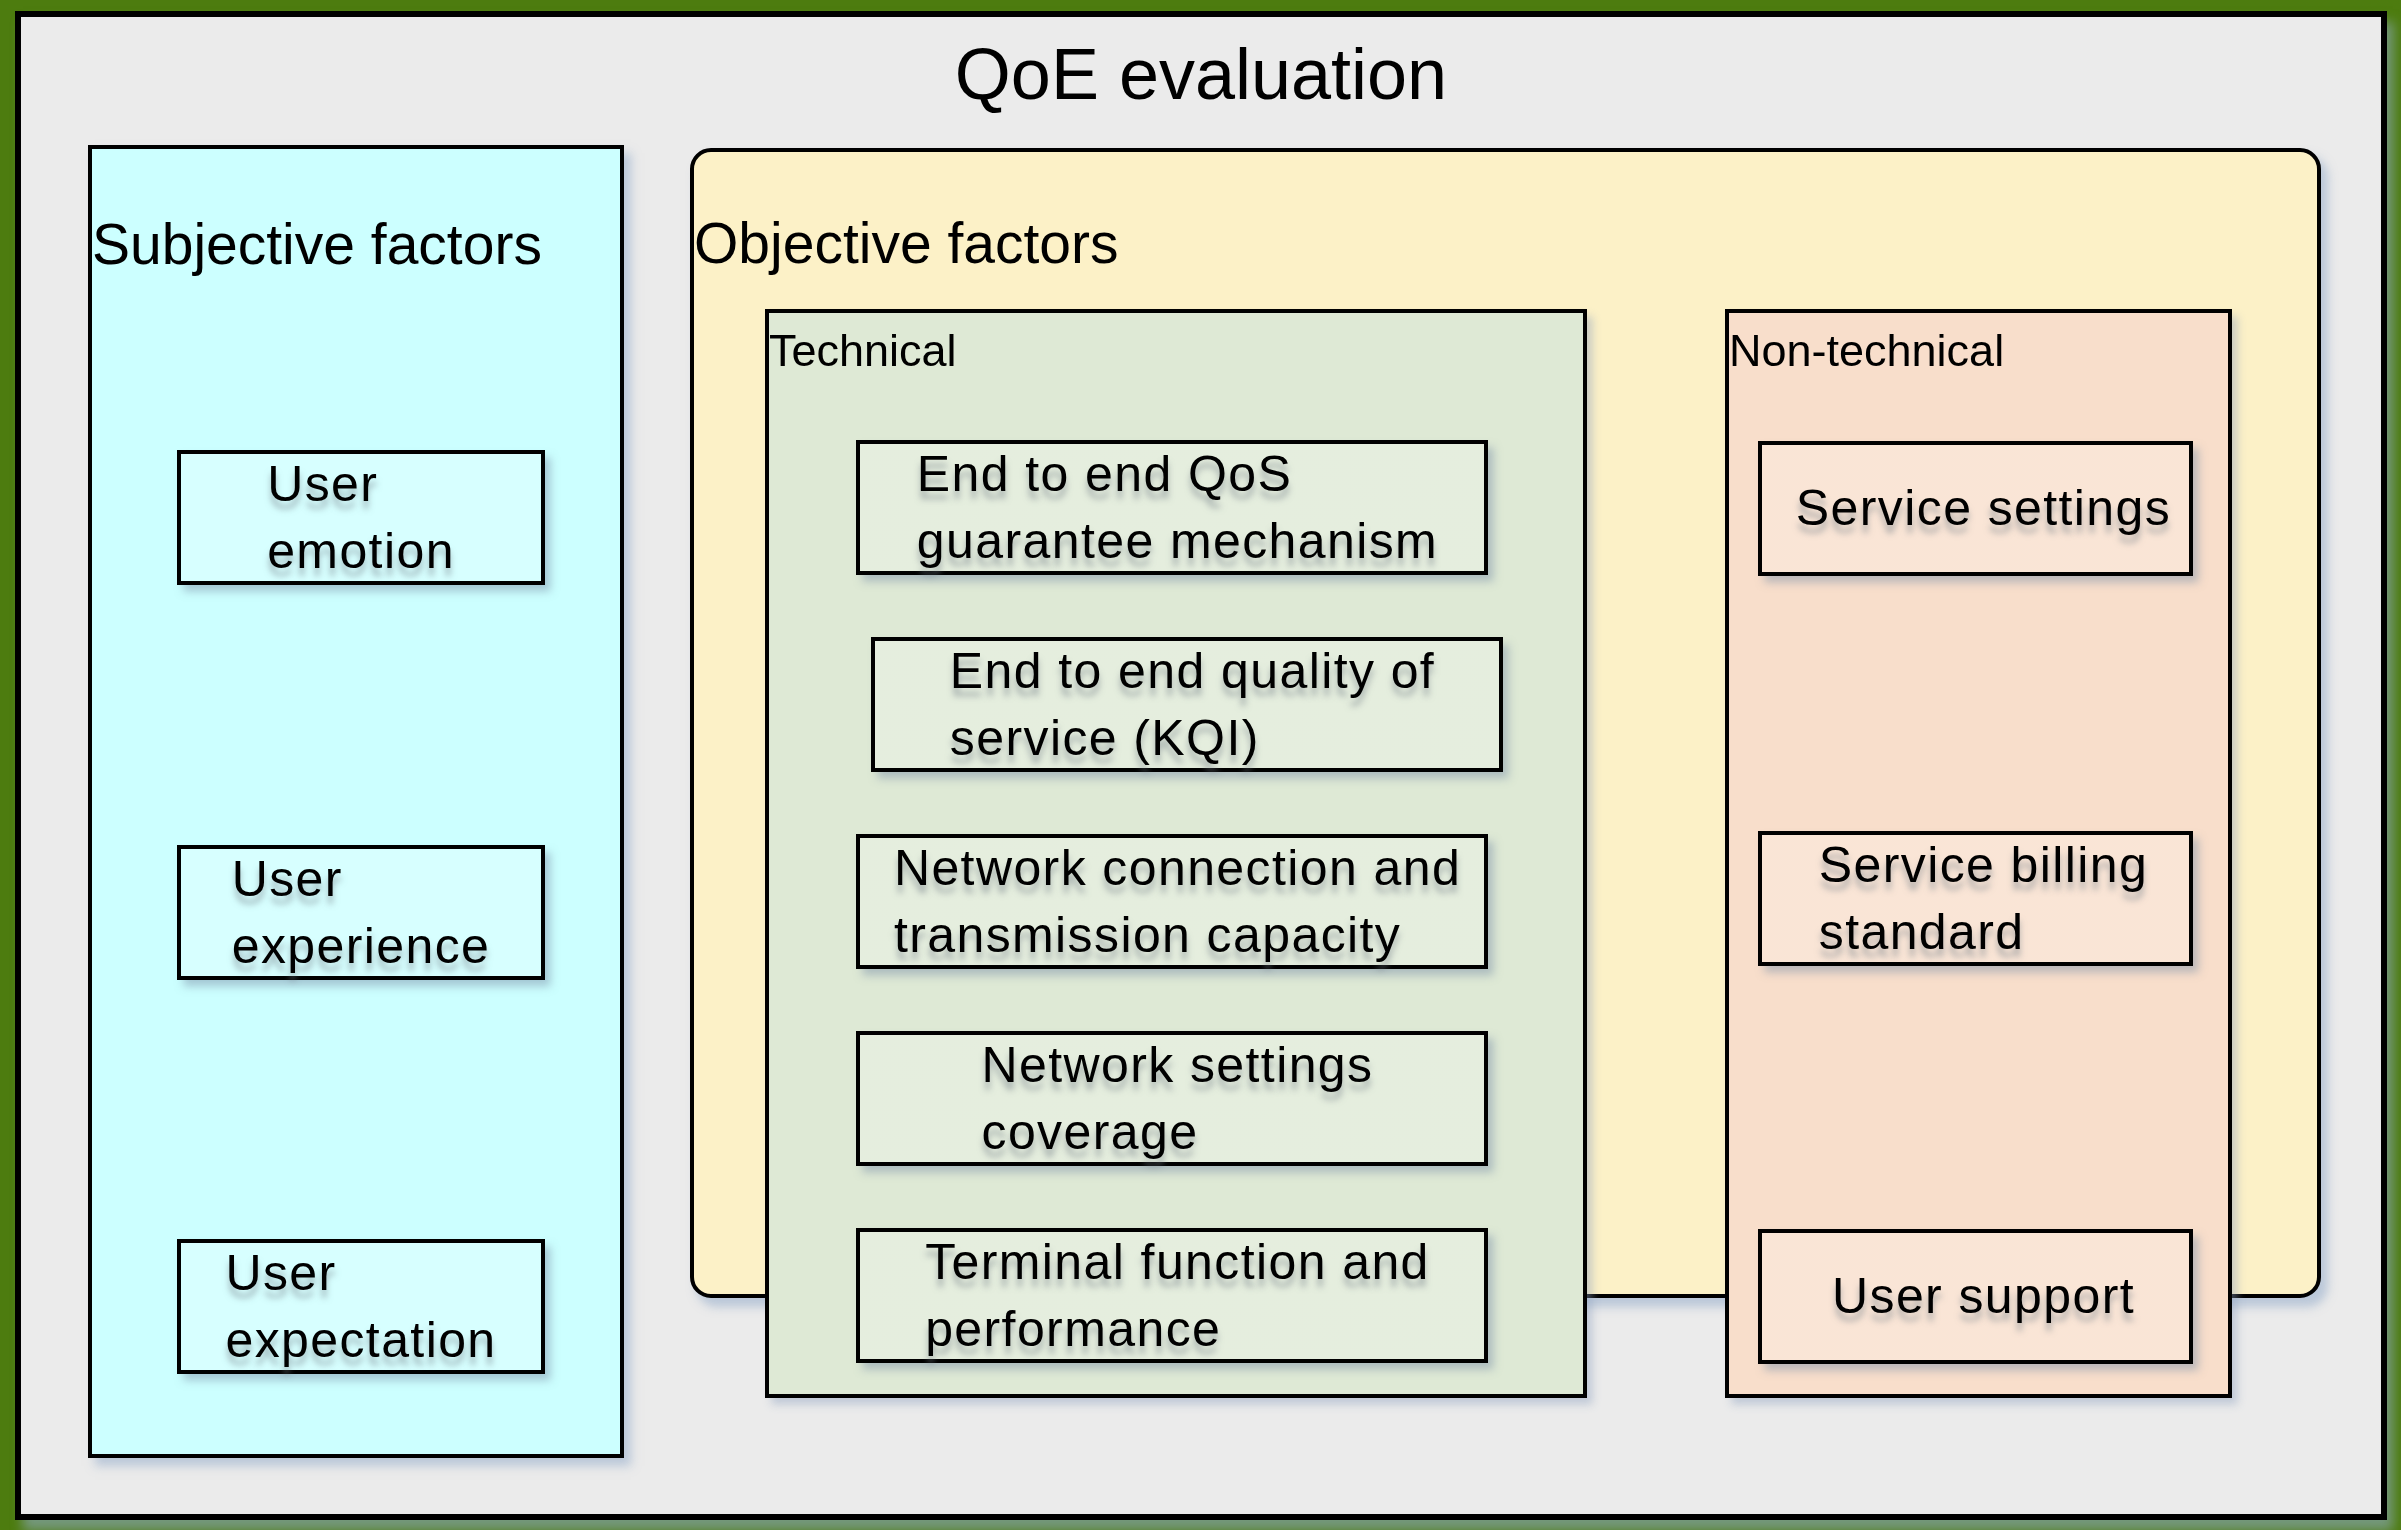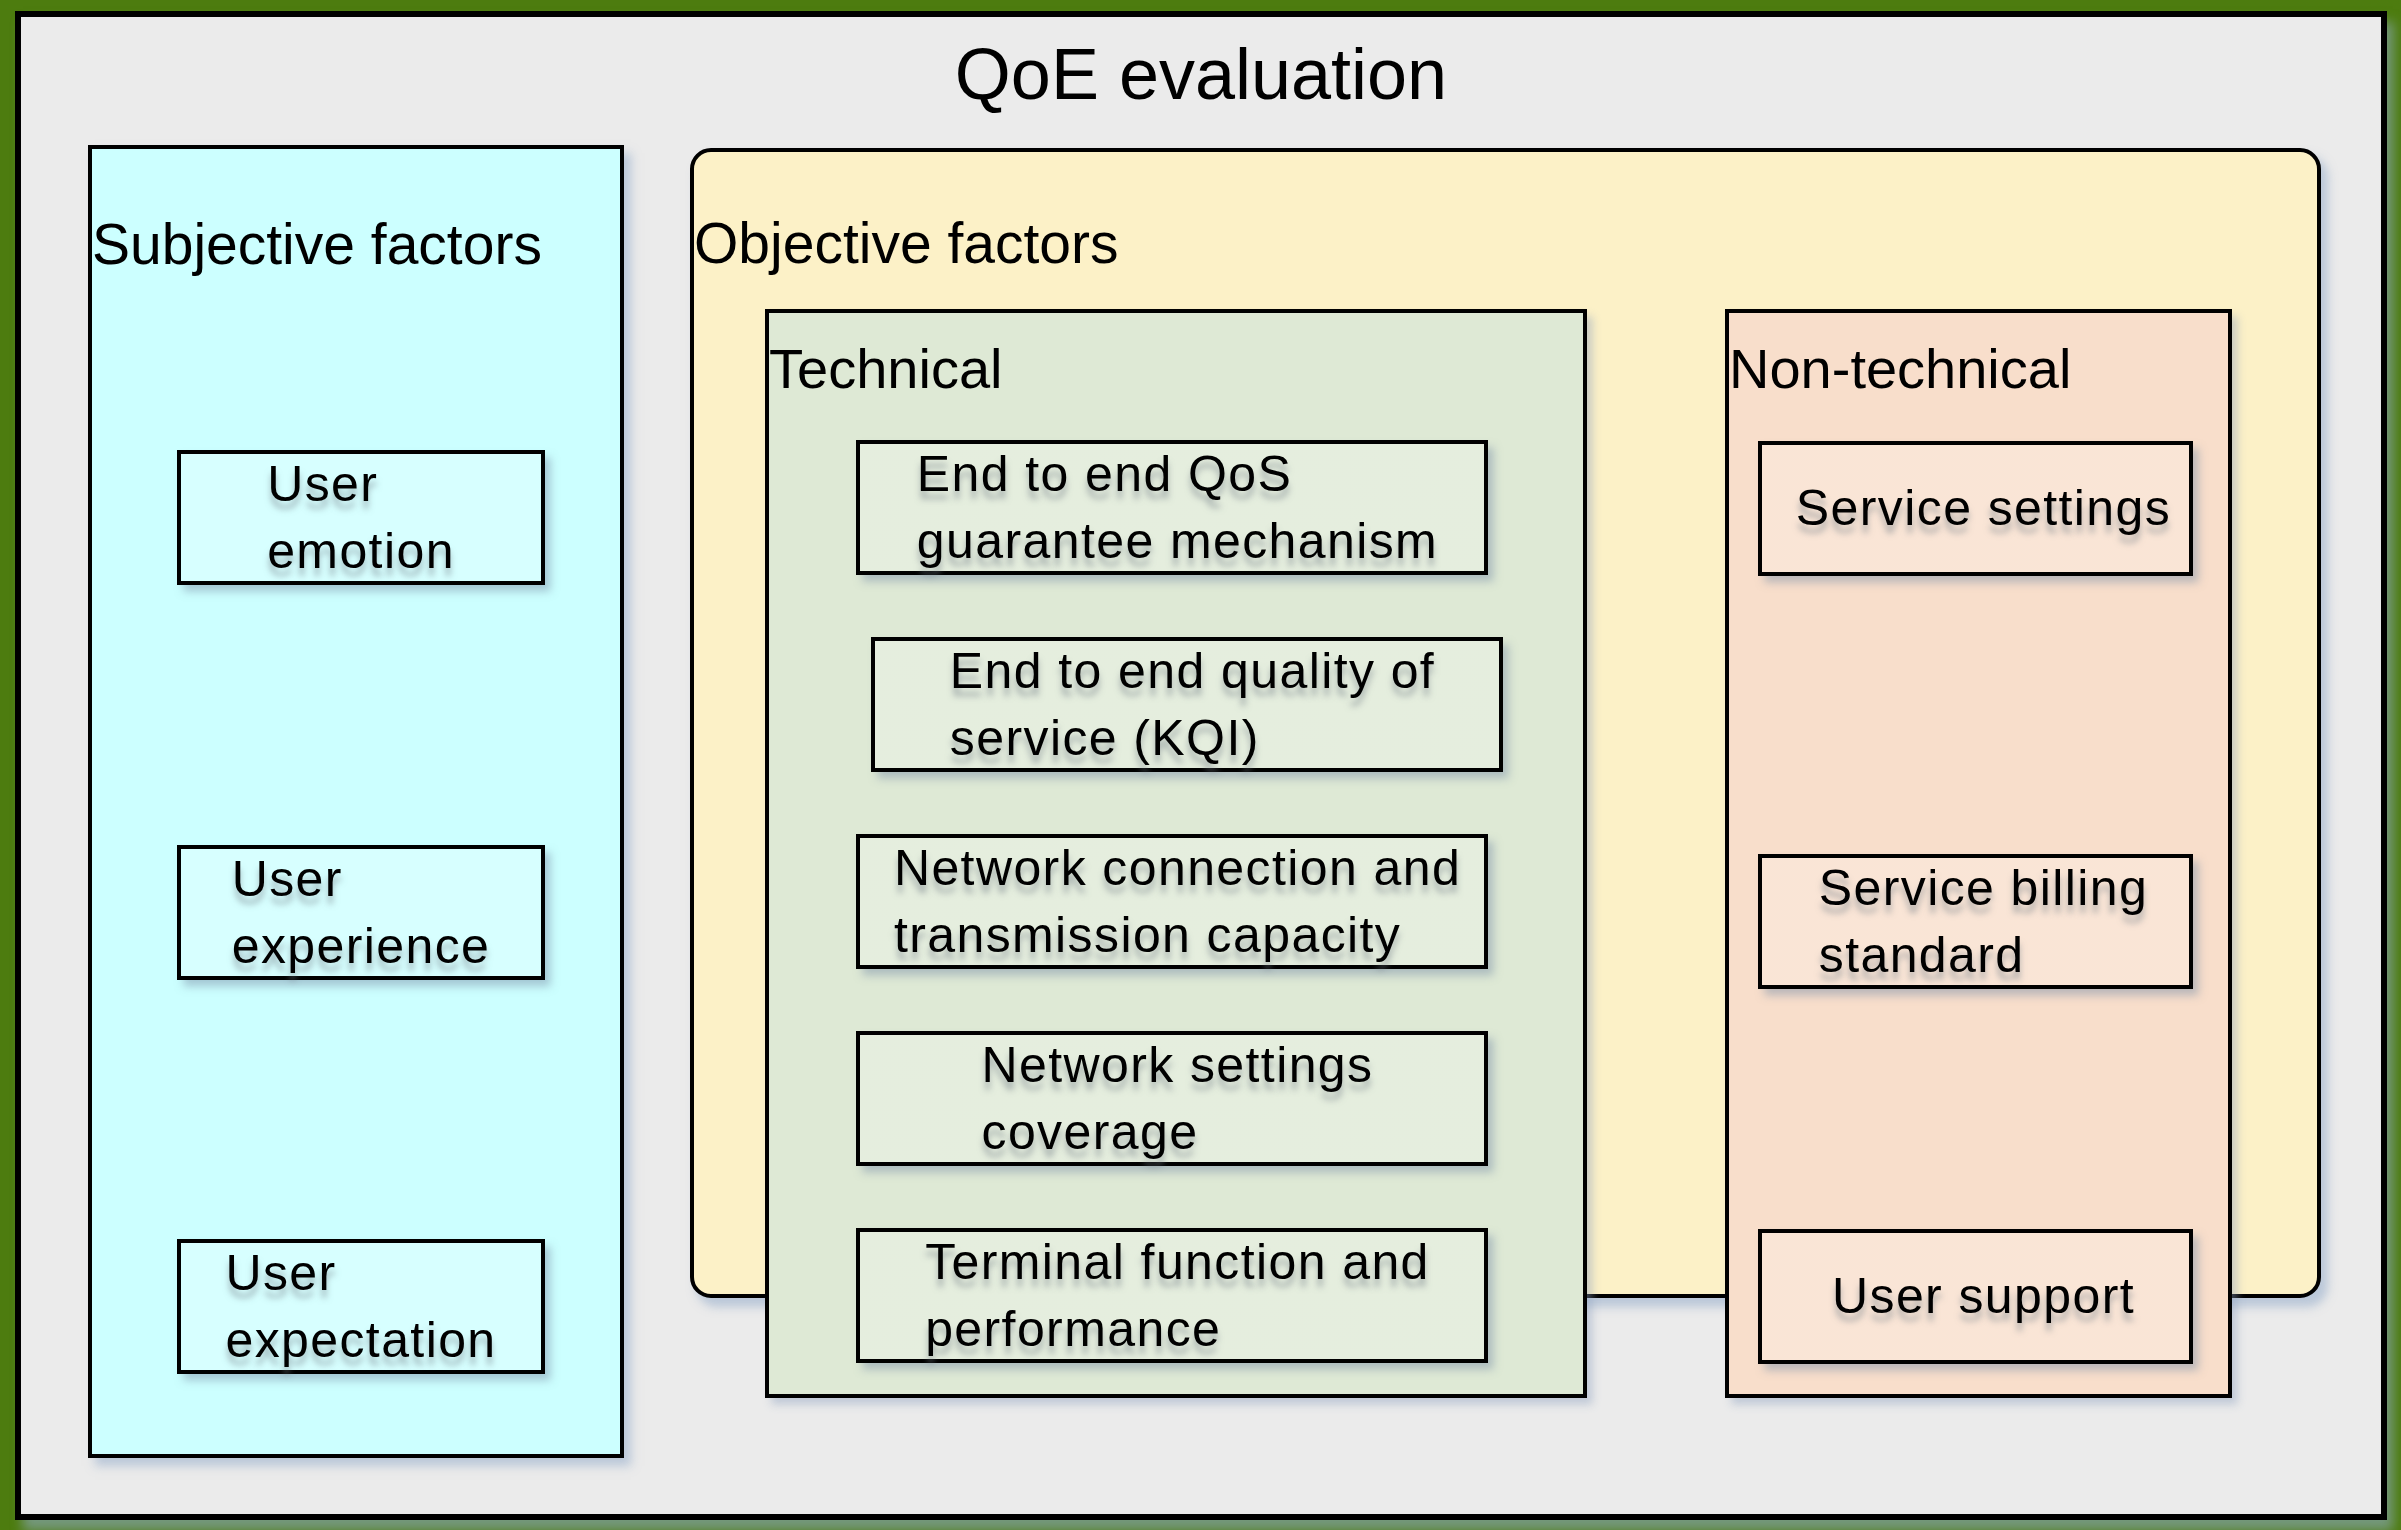--- a/index.html
+++ b/index.html
@@ -42,21 +42,21 @@
   .panel-subjective .panel-label{top:62px;}
   .panel-objective > .panel-label{top:58px;}
   
   .subpanel{
     position:absolute;box-sizing:border-box;
     border:4.6px solid var(--line,#000);
     box-shadow:5.5px 7.4px 8.3px rgba(140,160,190,.45);
   }
   .subpanel-technical{left:71px;top:157px;width:822px;height:1089px;background:var(--green,#dee9d5);}
   .subpanel-nontechnical{left:1031px;top:157px;width:507px;height:1089px;background:var(--pink,#f8decb);}
-  .subpanel .panel-label{top:24px;font-size:56px;line-height:63px;}
+  .subpanel .panel-label{top:6px;font-size:45px;line-height:63px;}
   
   .item{
     position:absolute;box-sizing:border-box;
     border:4.6px solid var(--line,#000);
     background-color:inherit;
     background-image:linear-gradient(rgba(255,255,255,.22),rgba(255,255,255,.22));
     box-shadow:5.5px 7.4px 8.3px rgba(125,145,170,.5);
     display:flex;align-items:center;justify-content:center;
     text-align:left;
   }
@@ -66,21 +66,21 @@
     white-space:pre-line;
     text-shadow:0 8.3px 6.5px rgba(115,125,135,.55);
   }
   
   .subj-col .item{left:85px;width:368px;height:135px;background-color:var(--cyan,#ccffff);}
   .subj-col .r1{top:301px;} .subj-col .r3{top:696px;} .subj-col .r5{top:1090px;}
   .tech-col .item{left:87px;width:632px;height:135px;background-color:var(--green,#dee9d5);padding-left:11px;}
   .tech-col .r1{top:127px;} .tech-col .r2{top:324px;margin-left:15px;} .tech-col .r3{top:521px;}
   .tech-col .r4{top:718px;} .tech-col .r5{top:915px;}
   .nontech-col .item{left:29px;width:435px;height:135px;background-color:var(--pink,#f8decb);padding-left:16px;}
-  .nontech-col .r1{top:128px;} .nontech-col .r3{top:541px;} .nontech-col .r5{top:916px;}
+  .nontech-col .r1{top:128px;} .nontech-col .r3{top:518px;} .nontech-col .r5{top:916px;}
 </style>
 </head>
 <body>
 
 <div class="canvas">
   <div class="outer">
 
     <div class="title">QoE evaluation</div>
 
     <div class="panel panel-subjective subj-col">

